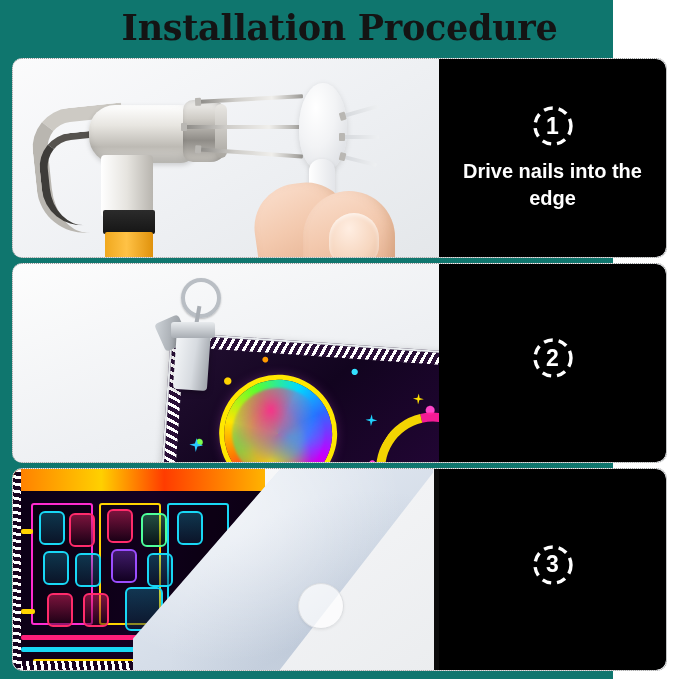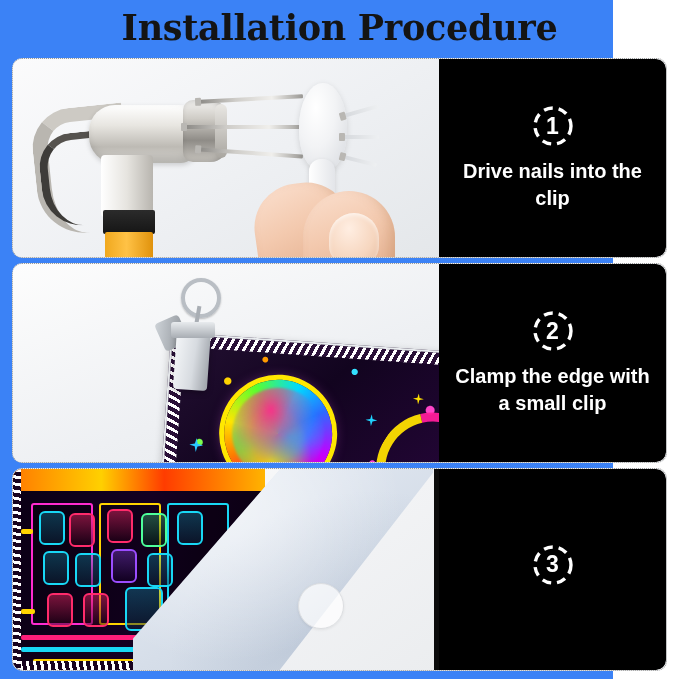--- a/index.html
+++ b/index.html
@@ -10,21 +10,21 @@
   body {
     width: 679px;
     height: 679px;
     overflow: hidden;
     font-family: "Liberation Sans", sans-serif;
   }
   .page {
     position: relative;
     width: 613px;
     height: 679px;
-    background: #3b82f6;
+    background: #0f766e;
     box-sizing: border-box;
   }
 
   
   .title {
     position: absolute;
     left: 0;
     top: 6px;
     width: 679px;
     text-align: center;
@@ -474,21 +474,21 @@
       </div>
     </div>
 
     <div class="panel">
       <div class="badge">
         <svg width="44" height="44" viewBox="0 0 44 44">
           <circle cx="22" cy="22" r="18" fill="none" stroke="#ffffff" stroke-width="3.4" stroke-dasharray="9 6" stroke-linecap="butt"></circle>
         </svg>
         <span class="badge-num">1</span>
       </div>
-      <div class="panel-text">Drive nails into the clip</div>
+      <div class="panel-text">Drive nails into the edge</div>
     </div>
   </div>
 
   <div class="row row-2">
 
     <div class="photo">
       <div class="wall2"></div>
       <div class="tapestry2">
         <div class="planet"></div>
         <div class="ring2"></div>
@@ -506,21 +506,20 @@
       </div>
     </div>
 
     <div class="panel">
       <div class="badge">
         <svg width="44" height="44" viewBox="0 0 44 44">
           <circle cx="22" cy="22" r="18" fill="none" stroke="#ffffff" stroke-width="3.4" stroke-dasharray="9 6" stroke-linecap="butt"></circle>
         </svg>
         <span class="badge-num">2</span>
       </div>
-      <div class="panel-text">Clamp the edge with a small clip</div>
     </div>
   </div>
 
   <div class="row row-3">
 
     <div class="photo">
       <div class="wall3"></div>
 
       <div class="mixer">
         <div class="mx-top"></div>

